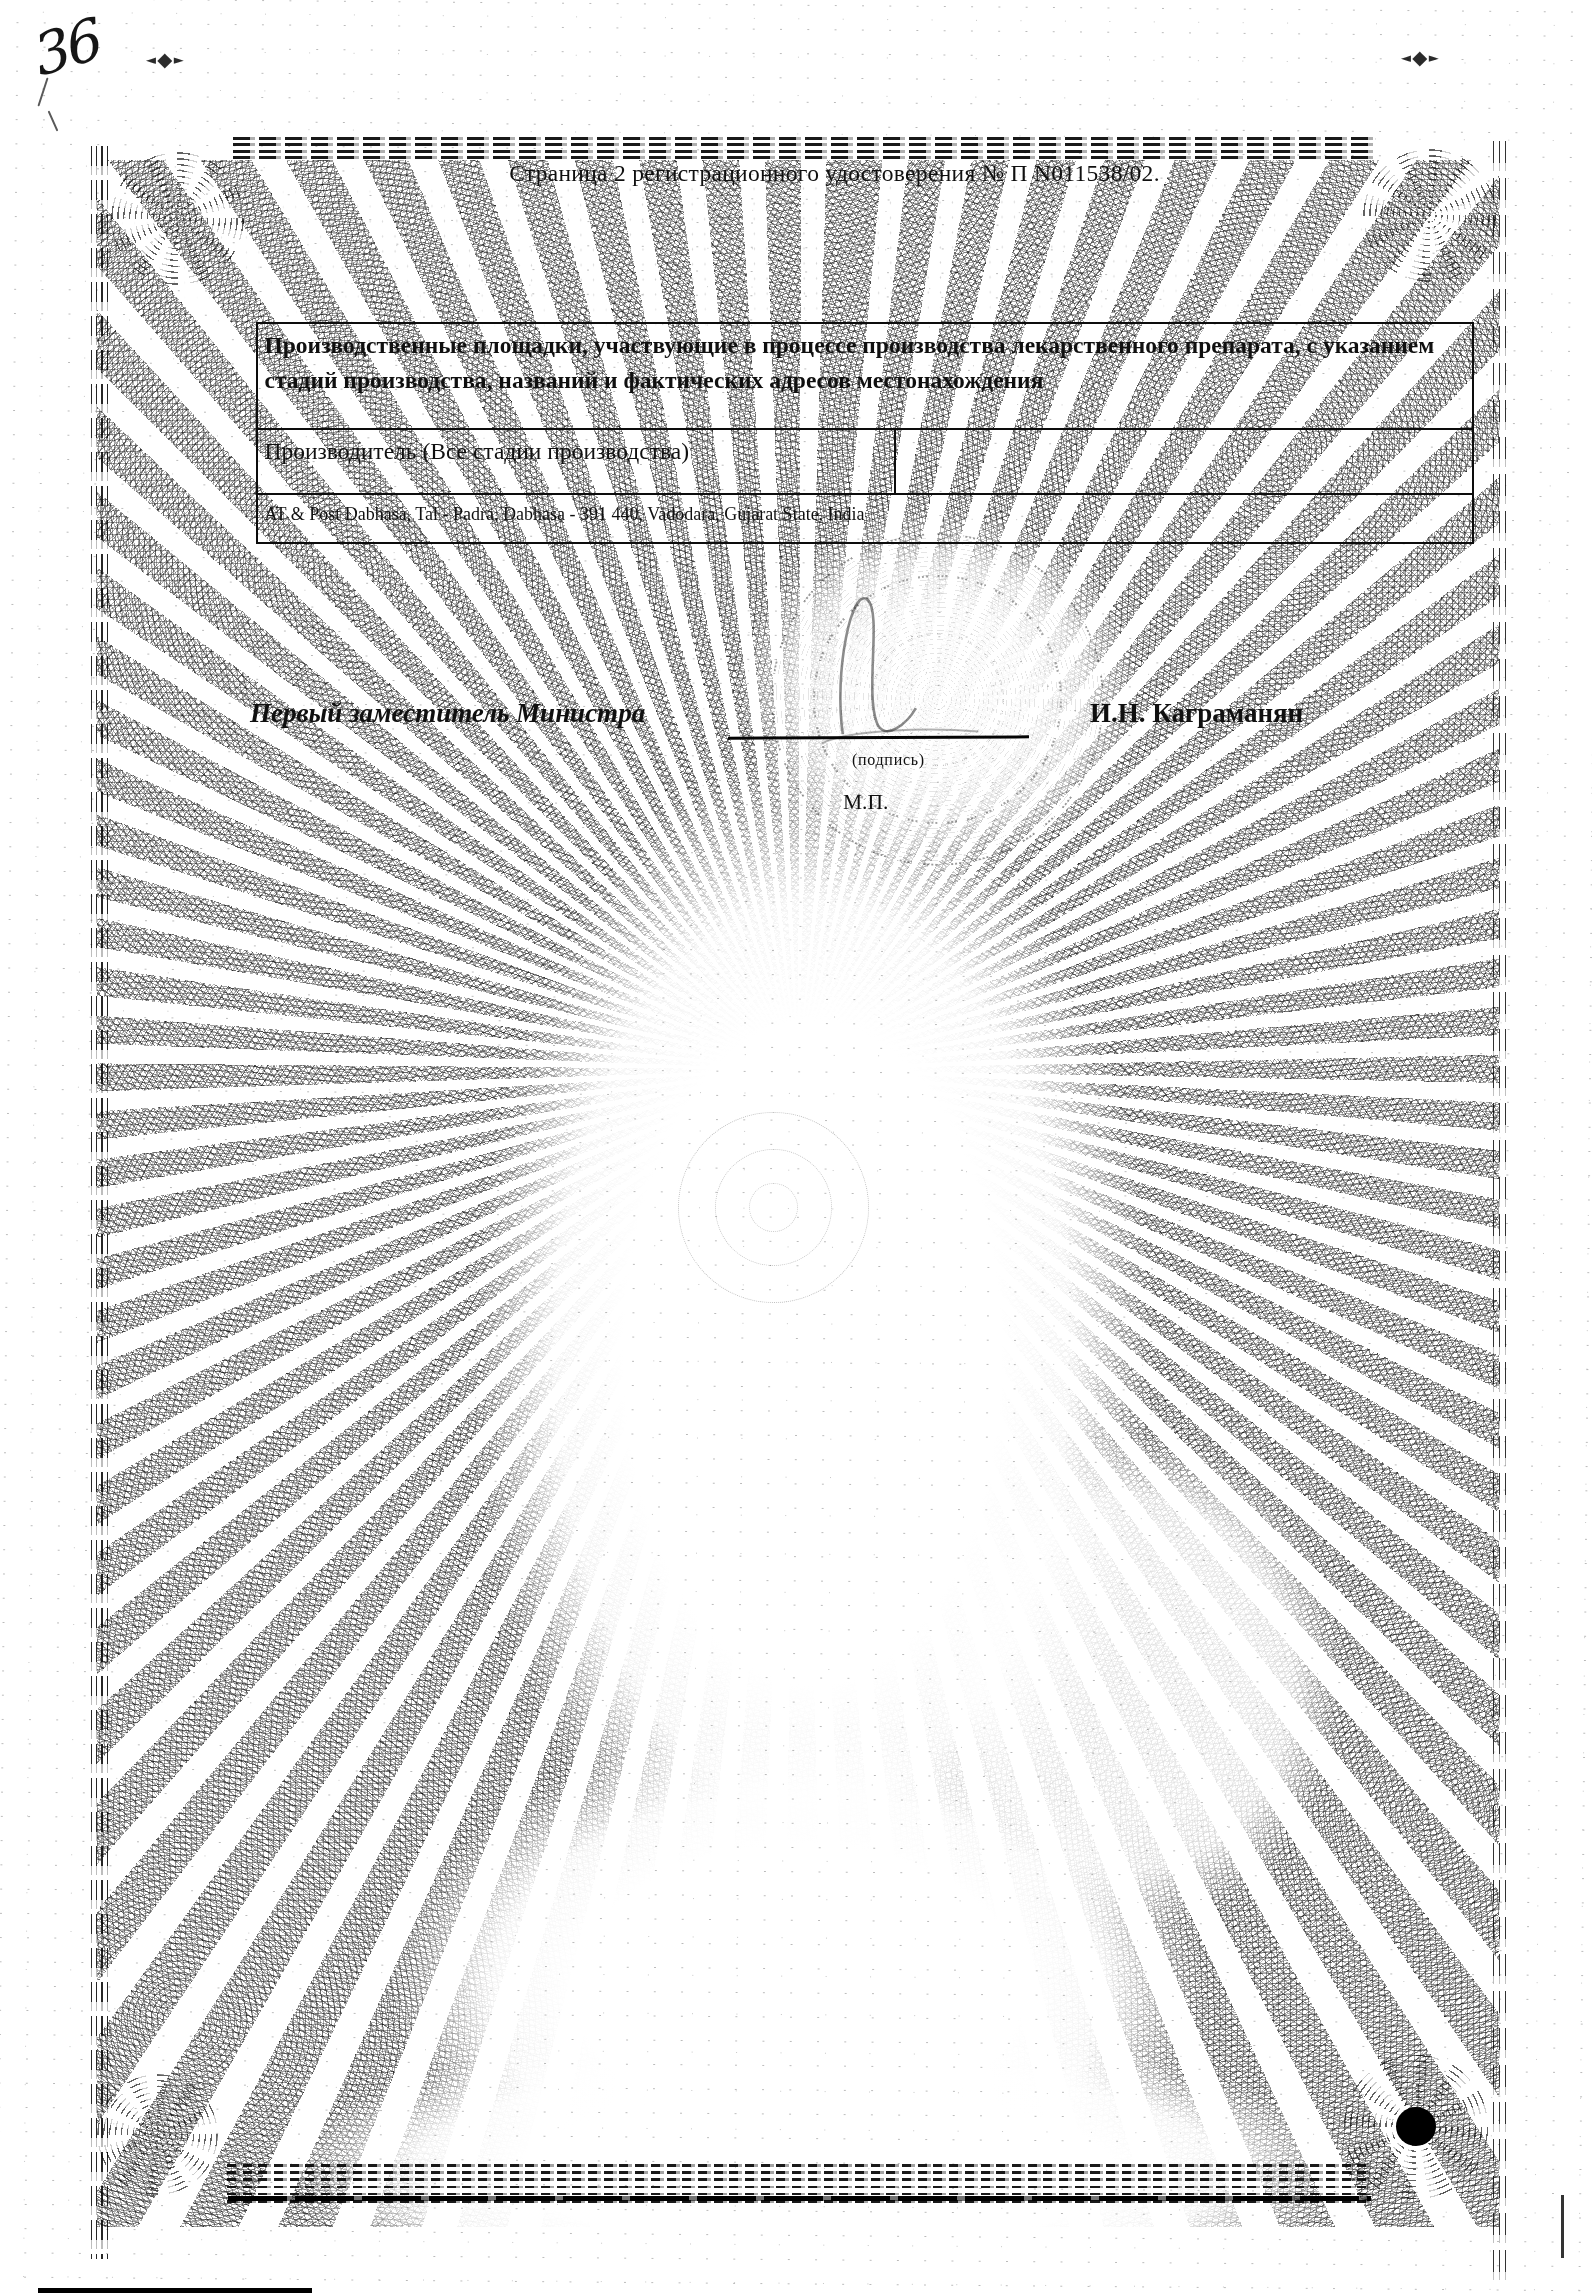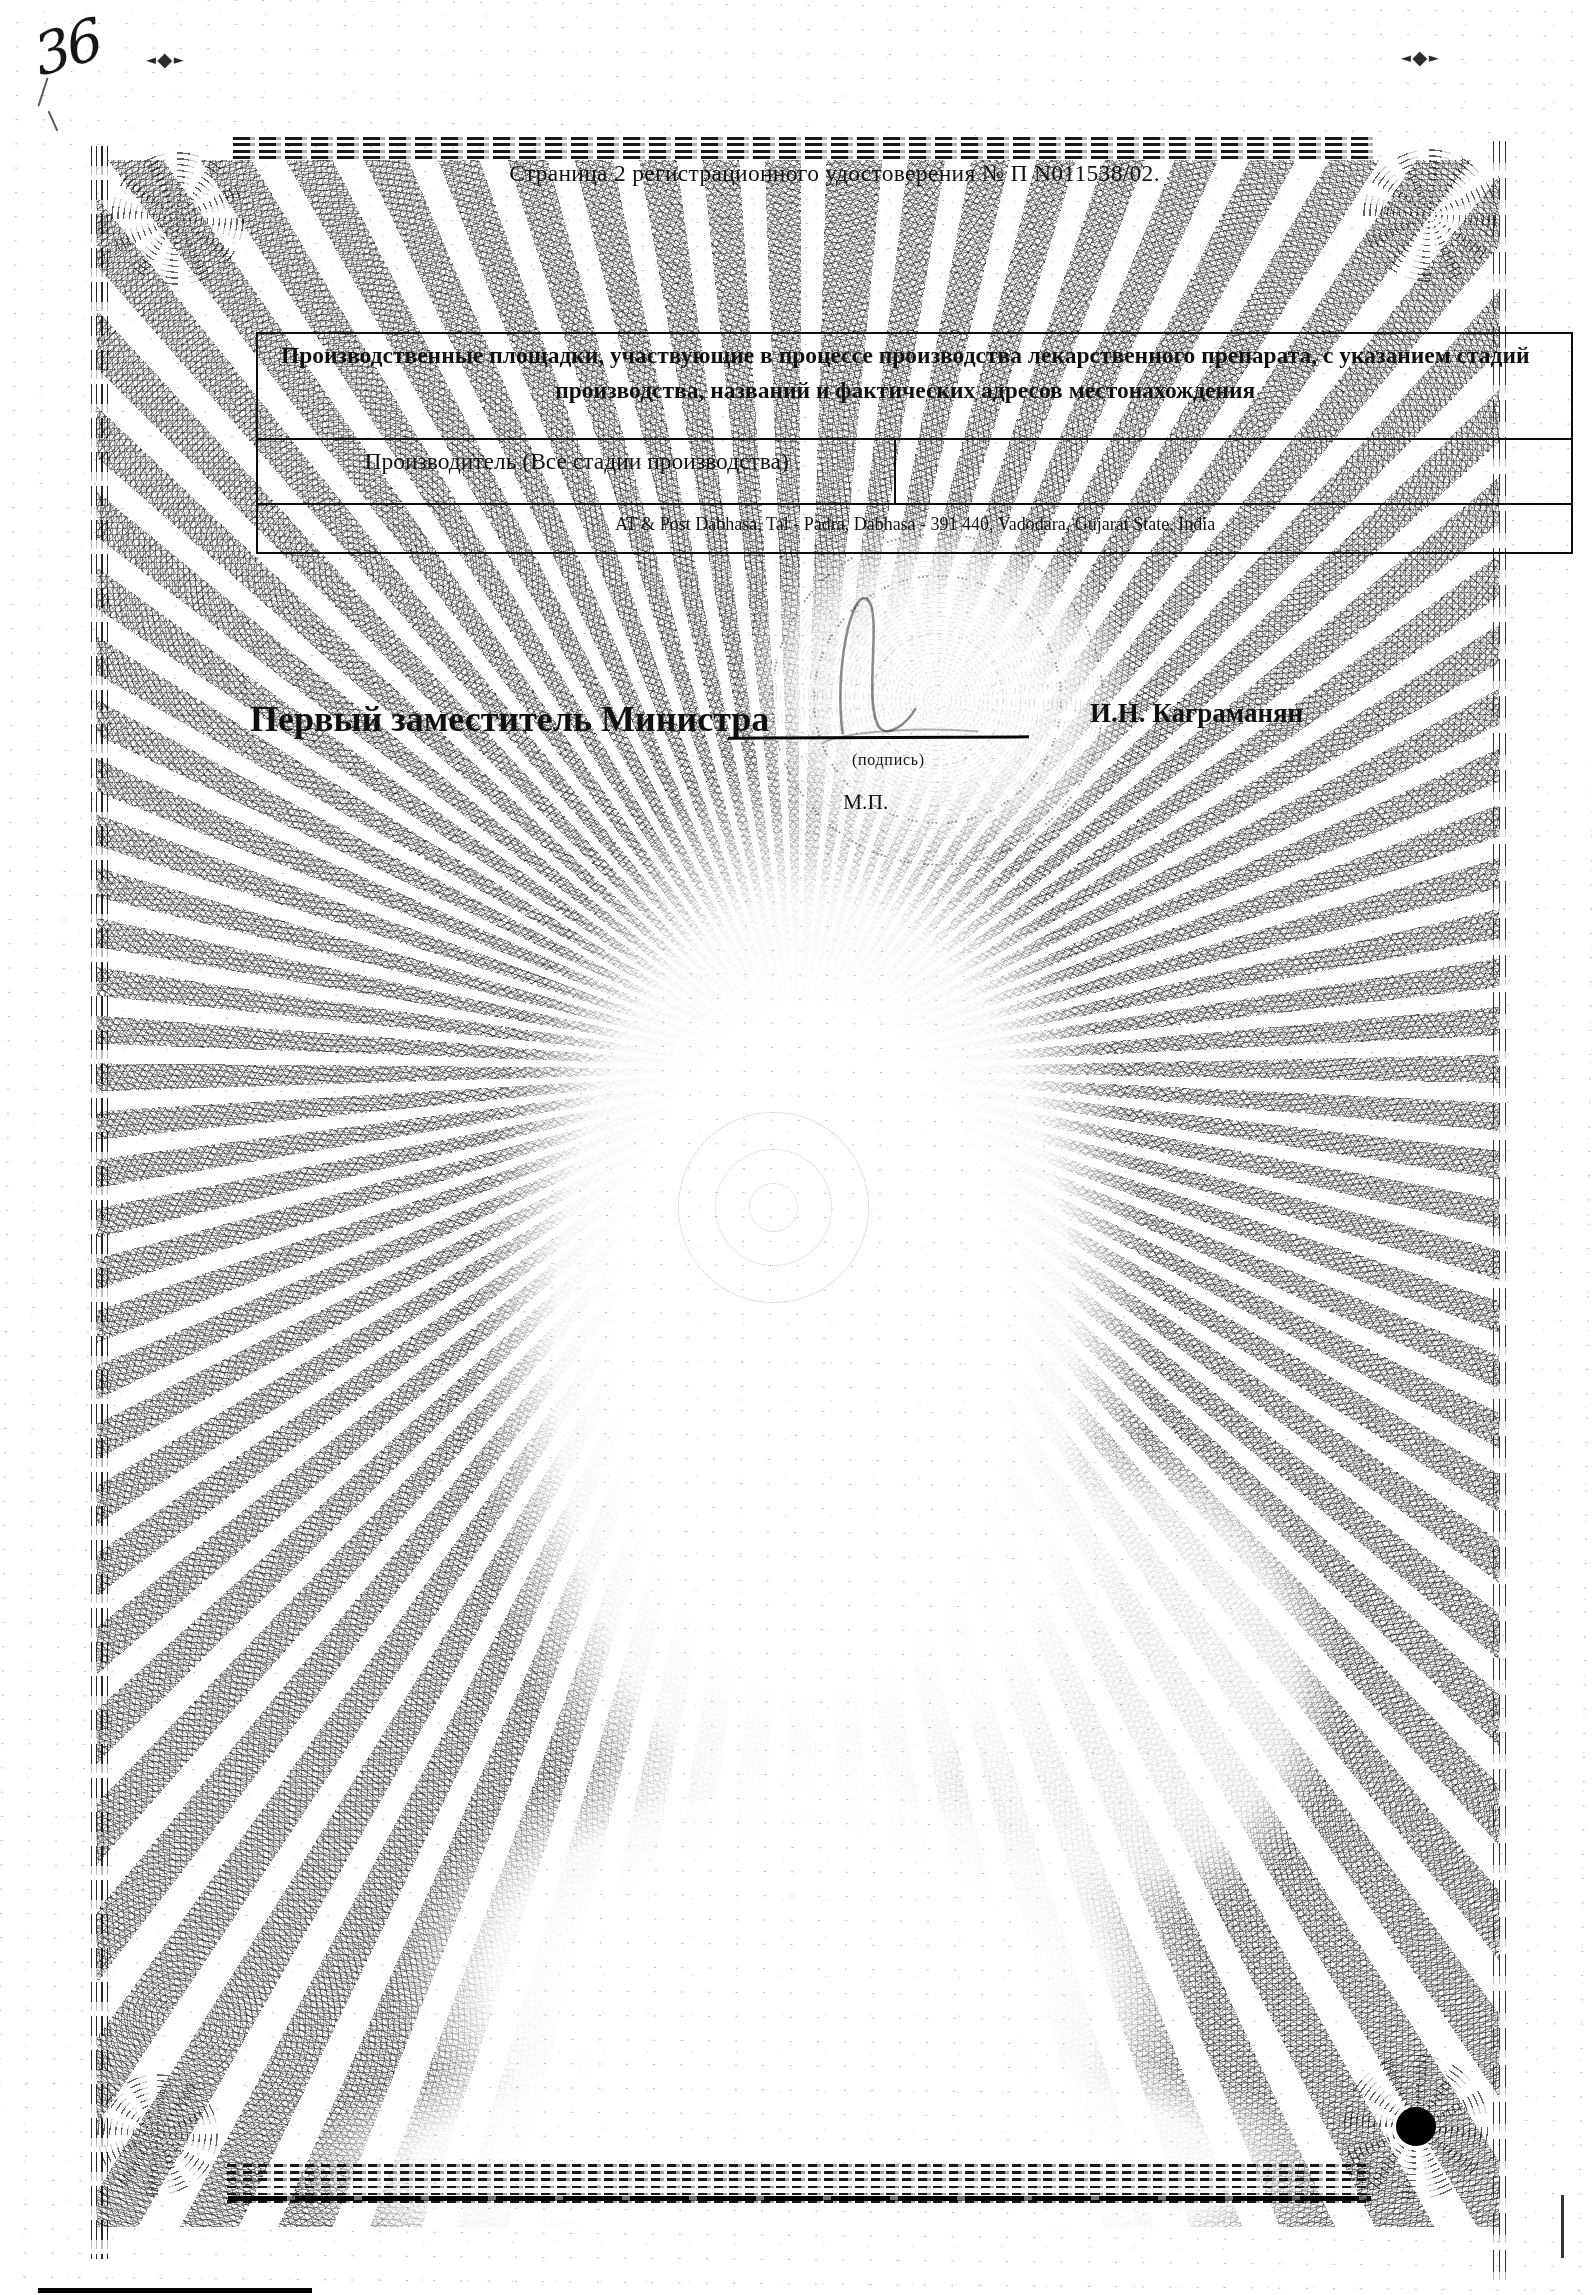--- a/index.html
+++ b/index.html
@@ -78,41 +78,41 @@
   .mark{background:#222;width:2px;border-radius:1.3px;opacity:.75;}
   #mark1{left:42px;top:77px;height:30px;transform:rotate(18deg);}
   #mark2{left:52px;top:110px;height:22px;transform:rotate(-24deg);}
 
   
   #handwritten{left:34px;top:14.3px;font-family:"DejaVu Serif",serif;font-style:italic;font-size:57px;
     transform:rotate(-17deg) skewX(-4deg);color:#161616;letter-spacing:-3.3px;}
   #header{left:313px;top:160px;width:1043px;text-align:center;font-size:23.5px;letter-spacing:0.3px;white-space:nowrap;font-family:Liberation Serif, serif;}
 
   
-  #doc-table{left:256px;top:332px;width:1317px;border:2.6px solid #0c0c0c;box-sizing:border-box;text-align:center;}
+  #doc-table{left:256px;top:322px;width:1218px;border:2.6px solid #0c0c0c;box-sizing:border-box;}
   #doc-table *{box-sizing:border-box;}
   #t-row1{height:106px;border-bottom:2.6px solid #0c0c0c;font-weight:bold;font-size:23.5px;line-height:35px;padding:3.9px 25px 0 6.5px;}
   #t-row2{height:65px;border-bottom:2.6px solid #0c0c0c;display:flex;}
   #t-cell-label{width:638px;border-right:2.6px solid #0c0c0c;font-size:23.5px;padding:7.8px 5.2px 0 6.5px;}
   #t-cell-value{flex:1;font-size:22px;line-height:30px;padding:3.9px 0 0 7.8px;}
   #t-row3{height:47px;font-size:18px;padding:9px 5.2px 0 6.5px;}
 
   
   #stamp{left:771px;top:533px;width:329px;height:329px;border:2px dotted rgba(0,0,0,.4);border-radius:50%;
     background:repeating-radial-gradient(circle at 50% 50%, rgba(0,0,0,.10) 0 0.7px, transparent 0.7px 4.6px);
     -webkit-mask-image:repeating-conic-gradient(#000 0 5deg, transparent 5deg 9deg);
     mask-image:repeating-conic-gradient(#000 0 5deg, transparent 5deg 9deg);}
   #stamp::before{content:"";position:absolute;inset:40px;border:2px dotted rgba(0,0,0,.36);border-radius:50%;}
   #stamp::after{content:"";position:absolute;inset:98px;border:1.3px dotted rgba(0,0,0,.3);border-radius:50%;}
   #emblem{left:678px;top:1112px;width:189px;height:189px;border:1.3px dotted rgba(0,0,0,.25);border-radius:50%;}
   #emblem::before{content:"";position:absolute;inset:36px;border:1.3px dotted rgba(0,0,0,.22);border-radius:50%;}
   #emblem::after{content:"";position:absolute;inset:70px;border:1.3px dotted rgba(0,0,0,.2);border-radius:50%;}
 
   
-  #position-title{left:250px;top:698px;font-size:36px;font-weight:bold;white-space:nowrap;}
+  #position-title{left:250px;top:698px;font-size:27px;font-weight:bold;white-space:nowrap;font-style:italic;}
   #signatory-name{left:1090px;top:698px;font-size:27px;font-weight:bold;white-space:nowrap;}
   #signature-line{left:728px;top:736px;width:301px;height:3.3px;background:#050505;transform:rotate(-.25deg);}
   #signature-caption{left:852px;top:751px;font-size:16px;letter-spacing:0.7px;}
   #seal-caption{left:843px;top:790px;font-size:21.5px;}
 
   .sig-svg{left:0;top:0;width:1593px;height:2295px;pointer-events:none;}
 
   
   #speckle{inset:0;pointer-events:none;opacity:.5;transform:rotate(.5deg) scale(1.01);
     background-image:

